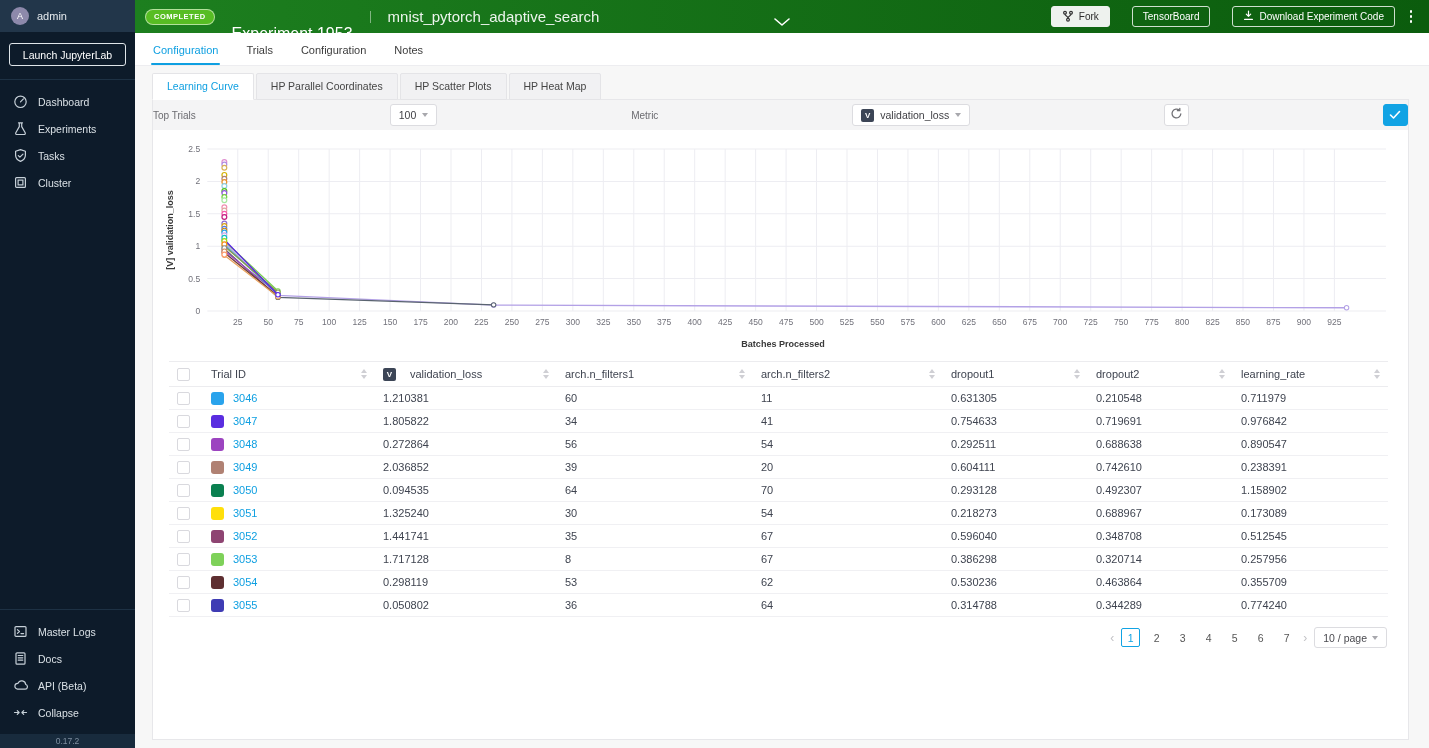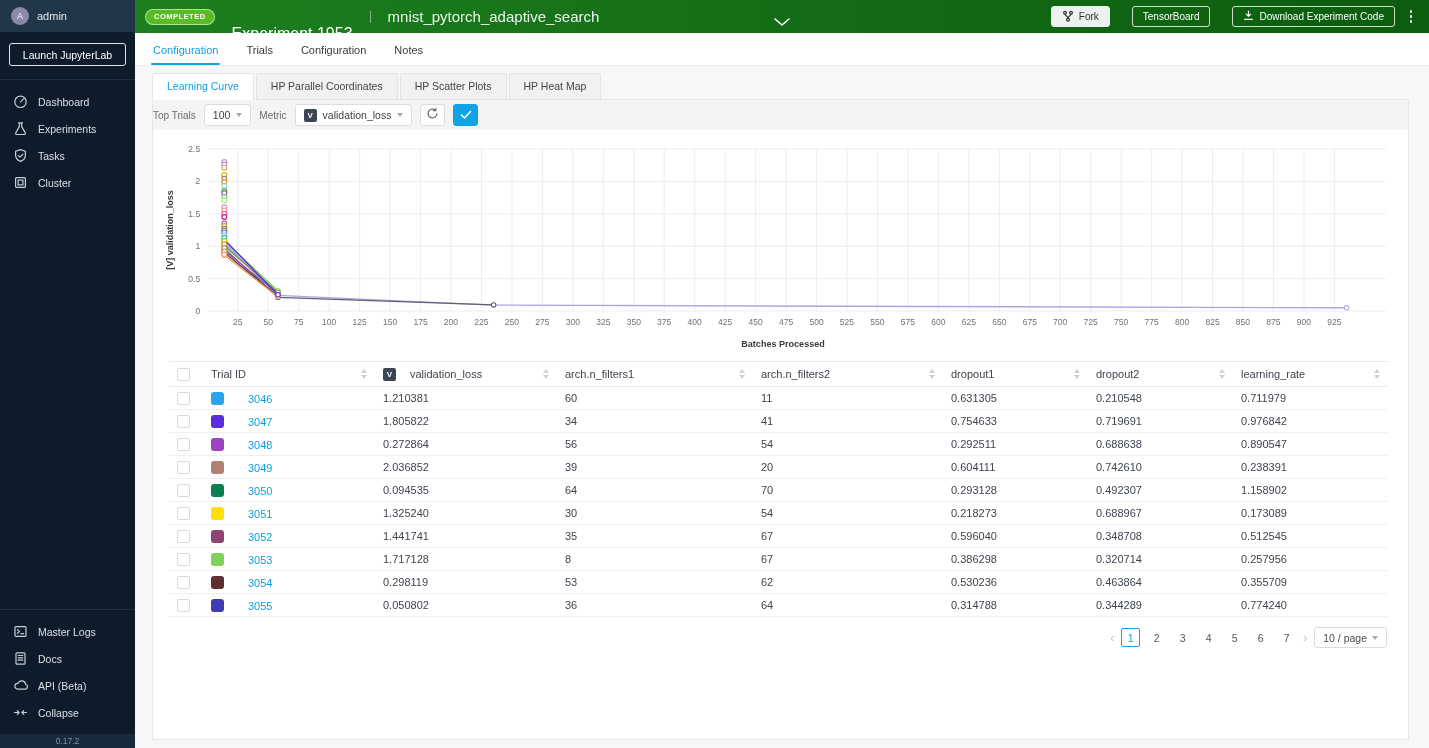--- a/index.html
+++ b/index.html
@@ -42,21 +42,21 @@
   .tab { font-size:11px; color:#3c3c3c; padding-bottom:9px; position:relative; cursor:pointer; }
   .tab.active { color:#0e9fe1; }
   .tab.active::after { content:""; position:absolute; left:-2px; right:-2px; bottom:0; height:2.5px; background:#0e9fe1; border-radius:2px; }
 
   .content { flex:1; padding:7px 20px 10px 17px; overflow:hidden; }
   .viz-tabs { display:flex; position:relative; z-index:2; margin-bottom:-1px; }
   .viz-tab { font-size:10.5px; color:#454545; background:#f1f1f3; border:1px solid #e4e4e7; padding:6px 14px 7px; border-radius:2px 2px 0 0; margin-right:2px; cursor:pointer; }
   .viz-tab.active { background:#fff; color:#0e9fe1; border-bottom:1px solid #fff; }
 
   .card { background:#fff; border:1px solid #e7e7ea; position:relative; z-index:1; height:641px; display:flex; flex-direction:column; }
-  .toolbar { height:30px; background:#f4f4f5; display:flex; align-items:center; justify-content:flex-start; gap:8px; flex:none; }
+  .toolbar { height:30px; background:#f4f4f5; display:flex; align-items:center; justify-content:space-between; gap:8px; flex:none; }
   .ctrl-label { font-size:10px; color:#6b6b70; }
   .select { height:22px; background:#fff; border:1px solid #dcdce0; border-radius:3px; display:flex; align-items:center; gap:6px; padding:0 8px; font-size:10.5px; color:#3f3f44; cursor:pointer; }
   .tri { width:0; height:0; border-left:3.5px solid transparent; border-right:3.5px solid transparent; border-top:4px solid #a8a8ad; }
   .metric-badge { width:13px; height:13px; background:#3c4556; color:#fff; font-size:8px; font-weight:bold; border-radius:2px; display:flex; align-items:center; justify-content:center; }
   .icon-btn { width:25px; height:22px; background:#fff; border:1px solid #dcdce0; border-radius:3px; display:flex; align-items:center; justify-content:center; cursor:pointer; }
   .icon-btn.primary { background:#11a3e4; border-color:#11a3e4; }
 
   .chart-wrap { padding:11px 14px 0 8px; flex:none; }
   svg.chart { width:100%; height:212px; display:block; }
   .tick { font:8.5px "Liberation Sans", sans-serif; fill:#71717a; }
@@ -64,21 +64,21 @@
   .gridline { stroke:#ededf2; stroke-width:1; }
 
   .table-wrap { padding:8px 20px 0 16px; }
   table { width:100%; border-collapse:collapse; font-size:11px; color:#3f4450; table-layout:fixed; }
   thead th { font-weight:400; text-align:left; border-top:1px solid #ececef; border-bottom:1px solid #ececef; height:25px; padding:0 8px; }
   .th-inner { display:flex; align-items:center; gap:14px; }
   .sorter { margin-left:auto; display:flex; flex-direction:column; gap:1.5px; cursor:pointer; }
   .caret-up { width:0; height:0; border-left:3.5px solid transparent; border-right:3.5px solid transparent; border-bottom:4px solid #cfcfd4; }
   .caret-down { width:0; height:0; border-left:3.5px solid transparent; border-right:3.5px solid transparent; border-top:4px solid #cfcfd4; }
   tbody td { border-bottom:1px solid #f0f0f3; height:23px; padding:0 8px; }
-  .trial-cell { display:flex; align-items:flex-end; gap:24px; }
+  .trial-cell { display:flex; align-items:center; gap:9px; }
   .swatch { width:13px; height:13px; border-radius:3px; flex:none; }
   .trial-link { color:#0e9fe1; cursor:pointer; text-decoration:none; }
   .checkbox { width:13px; height:13px; border:1px solid #d9d9de; border-radius:2px; background:#fff; display:inline-block; cursor:pointer; vertical-align:middle; }
 
   .pagination { display:flex; align-items:center; justify-content:flex-end; gap:7px; padding:10px 21px 0 0; font-size:10.5px; color:#555; }
   .page-item { min-width:19px; height:19px; display:flex; align-items:center; justify-content:center; cursor:pointer; border-radius:2px; border:1px solid transparent; }
   .page-item.active { border-color:#11a3e4; color:#11a3e4; }
   .page-arrow { color:#c2c2c6; font-size:12px; cursor:pointer; }
   .page-size { border:1px solid #dcdce0; border-radius:3px; height:21px; display:flex; align-items:center; gap:5px; padding:0 8px; cursor:pointer; color:#4a4a4f; }
 </style>

